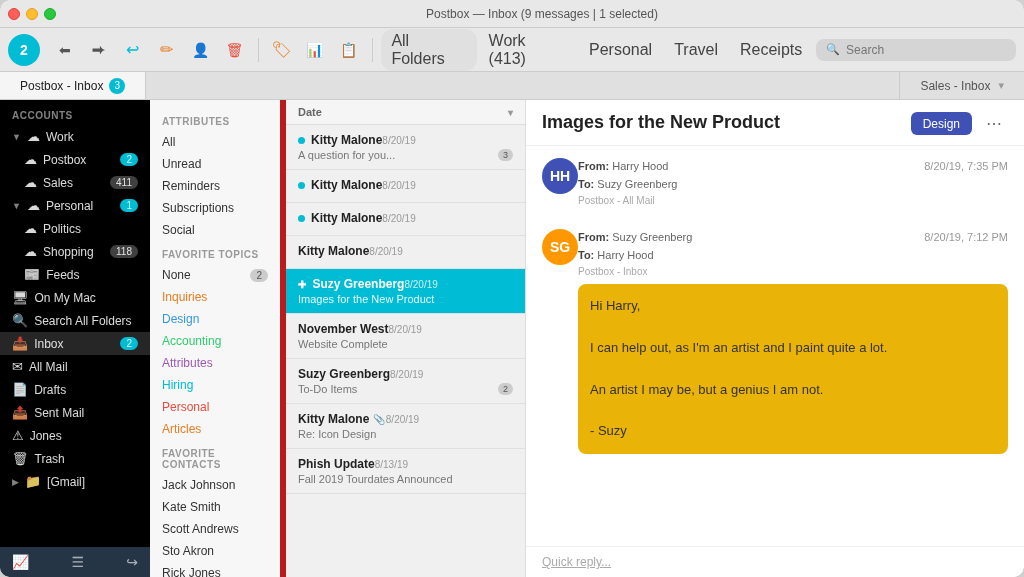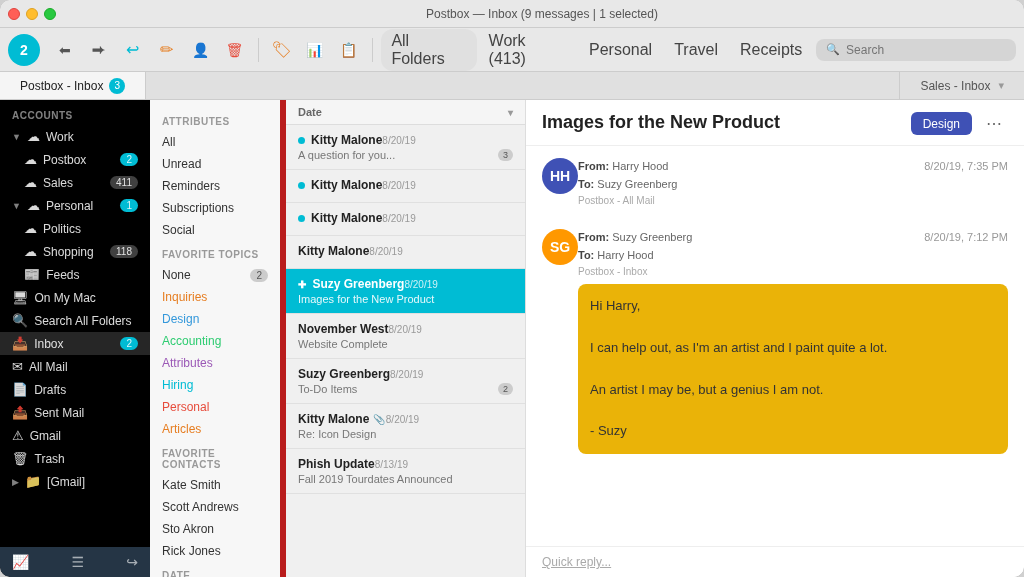--- a/index.html
+++ b/index.html
@@ -552,21 +552,21 @@
       <div class="sidebar-item">
         <span class="icon">📄</span>
         <span class="label">Drafts</span>
       </div>
       <div class="sidebar-item">
         <span class="icon">📤</span>
         <span class="label">Sent Mail</span>
       </div>
       <div class="sidebar-item">
         <span class="icon">⚠</span>
-        <span class="label">Gmail</span>
+        <span class="label">Jones</span>
       </div>
       <div class="sidebar-item">
         <span class="icon">🗑</span>
         <span class="label">Trash</span>
       </div>
       <div class="sidebar-item">
         <span class="expand-arrow">▶</span>
         <span class="icon">📁</span>
         <span class="label">[Gmail]</span>
       </div>
@@ -617,20 +617,23 @@
         <span>Hiring</span>
       </div>
       <div class="filter-item personal-tag">
         <span>Personal</span>
       </div>
       <div class="filter-item articles">
         <span>Articles</span>
       </div>
 
       <div class="filter-section-title">Favorite Contacts</div>
+      <div class="filter-item">
+        <span>Jack Johnson</span>
+      </div>
       <div class="filter-item">
         <span>Kate Smith</span>
       </div>
       <div class="filter-item">
         <span>Scott Andrews</span>
       </div>
       <div class="filter-item">
         <span>Sto Akron</span>
       </div>
       <div class="filter-item">

